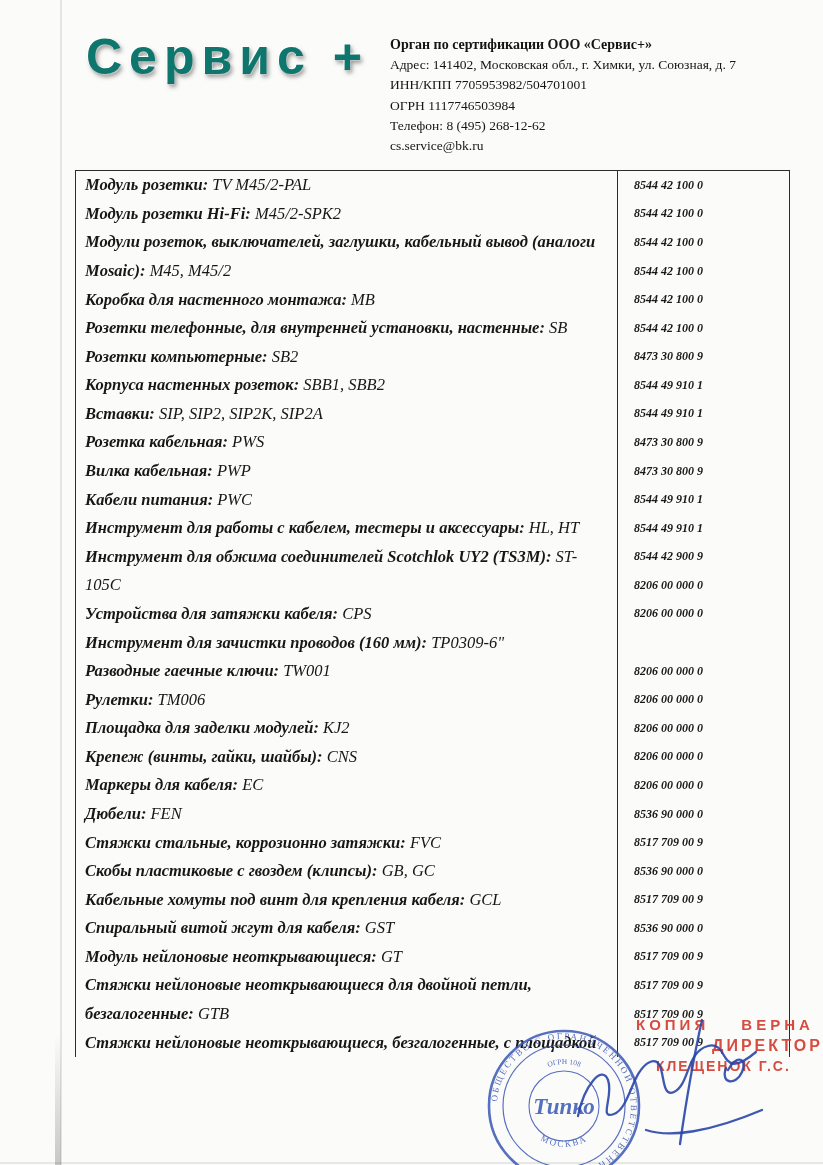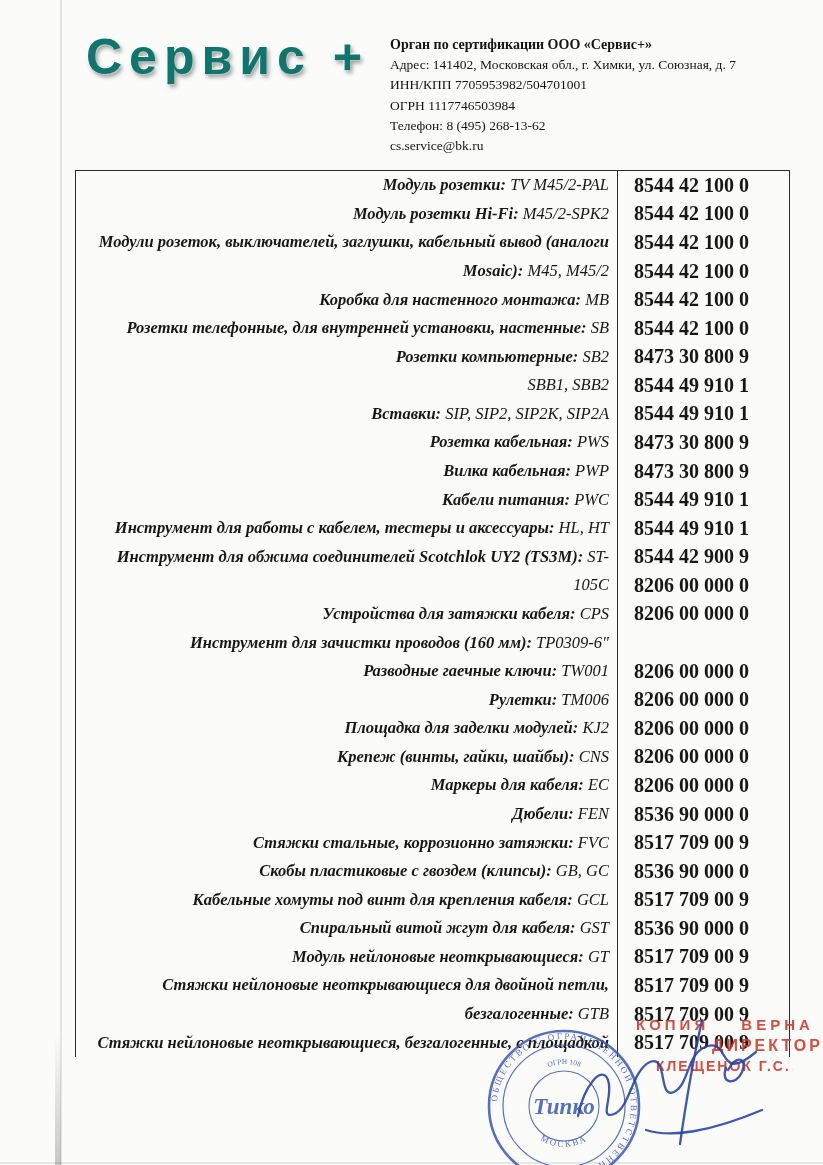--- a/index.html
+++ b/index.html
@@ -37,27 +37,27 @@
     border:1.6px solid #2c2c2c; border-bottom:none;
     box-sizing:border-box; background:transparent;
   }
   .trow { display:flex; height:28.58px; align-items:center; }
   .tcell-desc {
     box-sizing:border-box; width:542px; height:100%;
     padding:0 8px 0 9px;
     border-right:1.5px solid #2c2c2c;
     display:flex; align-items:center;
     white-space:nowrap; overflow:hidden;
-    font-style:italic; font-size:16.5px; color:#171717;justify-content:flex-end;
+    font-style:italic; font-size:16.5px; color:#171717;
   }
   .lbl { font-weight:bold; }
   .mdl { font-weight:normal; }
   .tcell-code {
     flex:1; padding-left:16px;
-    font-weight:bold; font-size:20px; color:#171717;
+    font-weight:bold; font-style:italic; font-size:12px; color:#171717;
     white-space:nowrap;
   }
 
   
   .red-stamp {
     position:absolute; left:636px; top:1016px;
     color:#d23a2c; font-family:"Liberation Sans", sans-serif;
     font-weight:bold; opacity:.9; z-index:5;
   }
   .rs1 { font-size:15px; letter-spacing:4px; word-spacing:24px; }
@@ -79,21 +79,21 @@
   <div class="scan-left"></div>
   <div class="scan-bottom"></div>
   <div class="scan-corner"></div>
 
   <div class="logo">Сервис +</div>
   <div class="org-block">
     <div class="org-name">Орган по сертификации ООО «Сервис+»</div>
     <div class="org-line">Адрес: 141402, Московская обл., г. Химки, ул. Союзная, д. 7</div>
     <div class="org-line">ИНН/КПП 7705953982/504701001</div>
     <div class="org-line">ОГРН 1117746503984</div>
-    <div class="org-line">Телефон: 8 (495) 268-13-62</div>
+    <div class="org-line">Телефон: 8 (495) 268-12-62</div>
     <div class="org-line">cs.service@bk.ru</div>
   </div>
 
   <div class="table" id="rows">
       <div class="trow">
         <div class="tcell-desc">
           <span class="lbl">Модуль розетки:</span>
           <span class="mdl">&nbsp;TV M45/2-PAL</span>
         </div>
         <div class="tcell-code">8544 42 100 0</div>
@@ -135,20 +135,21 @@
       </div>
       <div class="trow">
         <div class="tcell-desc">
           <span class="lbl">Розетки компьютерные:</span>
           <span class="mdl">&nbsp;SB2</span>
         </div>
         <div class="tcell-code">8473 30 800 9</div>
       </div>
       <div class="trow">
         <div class="tcell-desc">
+          <span class="lbl">Корпуса настенных розеток:</span>
           <span class="mdl">&nbsp;SBB1, SBB2</span>
         </div>
         <div class="tcell-code">8544 49 910 1</div>
       </div>
       <div class="trow">
         <div class="tcell-desc">
           <span class="lbl">Вставки:</span>
           <span class="mdl">&nbsp;SIP, SIP2, SIP2K, SIP2A</span>
         </div>
         <div class="tcell-code">8544 49 910 1</div>

